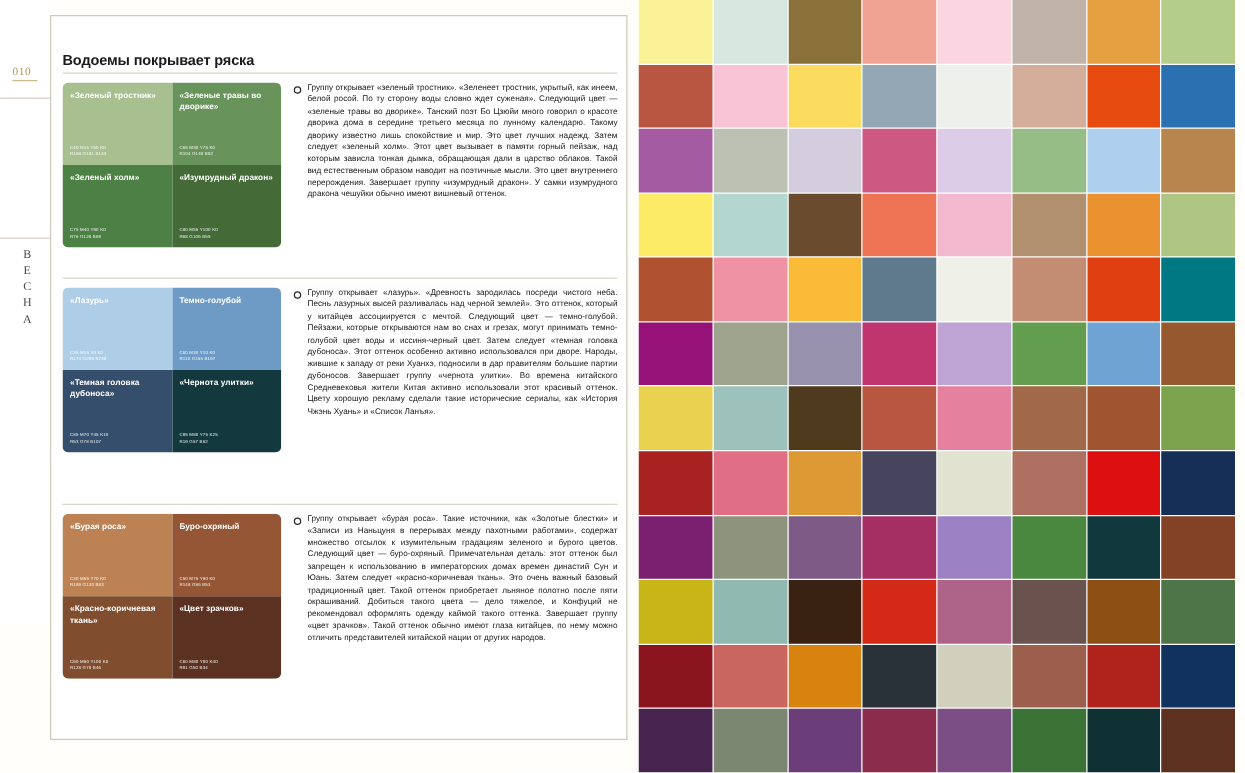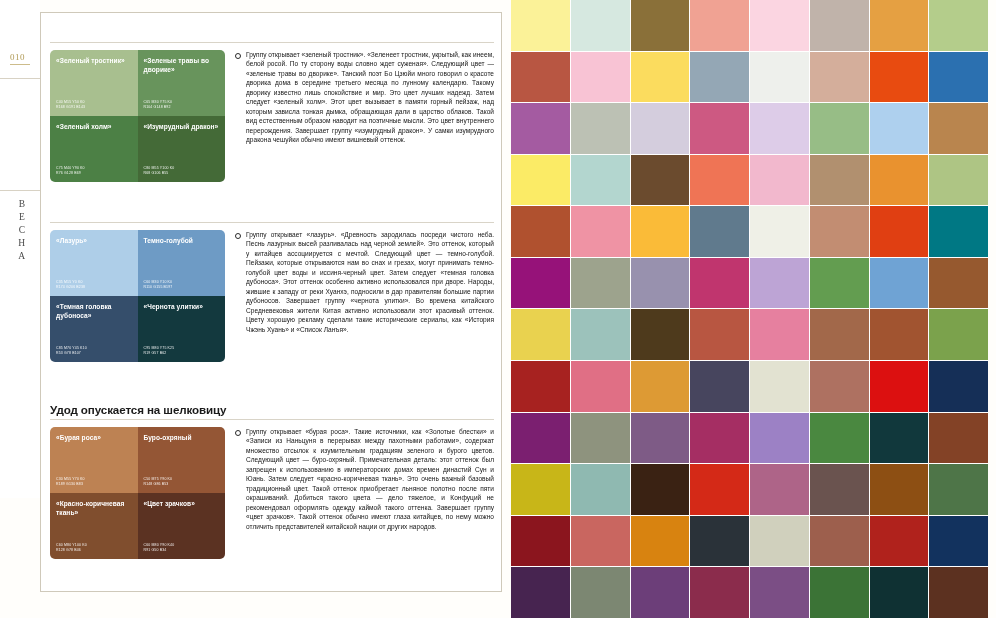--- a/index.html
+++ b/index.html
@@ -170,20 +170,21 @@
         <div>Е</div>
         <div>С</div>
         <div>Н</div>
         <div>А</div>
       </div>
   </div>
 
   <div id="frame"></div>
 
   <div class="section" id="sec0" style="top:42px;">
+    <div class="sec-title">Водоемы покрывает ряска</div>
     <div class="sec-rule"></div>
     <div class="sec-body">
       <div class="swatch-block">
         <div class="swatch" style="background: rgb(168, 191, 143); color: rgb(255, 255, 255);">
           <div class="sw-name">«Зеленый тростник»</div>
           <div class="sw-codes">
             <div>C40 M15 Y50 K0</div>
             <div>R168 G191 B143</div>
           </div>
         </div>
@@ -250,21 +251,20 @@
         </div>
       </div>
       <div class="article">
         <span class="bullet-ring"></span>
         <p>Группу открывает «лазурь». «Древность зародилась посреди чистого неба. Песнь лазурных высей разливалась над черной землей». Это оттенок, который у китайцев ассоциируется с мечтой. Следующий цвет — темно-голубой. Пейзажи, которые открываются нам во снах и грезах, могут принимать темно-голубой цвет воды и иссиня-черный цвет. Затем следует «темная головка дубоноса». Этот оттенок особенно активно использовался при дворе. Народы, жившие к западу от реки Хуанхэ, подносили в дар правителям большие партии дубоносов. Завершает группу «чернота улитки». Во времена китайского Средневековья жители Китая активно использовали этот красивый оттенок. Цвету хорошую рекламу сделали такие исторические сериалы, как «История Чжэнь Хуань» и «Список Ланъя».</p>
       </div>
     </div>
   </div>
 
   <div class="section" id="sec2" style="top:403px;">
-    <div class="sec-title">Удод опускается на шелковицу</div>
     <div class="sec-rule"></div>
     <div class="sec-body">
       <div class="swatch-block">
         <div class="swatch" style="background: rgb(189, 130, 83); color: rgb(255, 255, 255);">
           <div class="sw-name">«Бурая роса»</div>
           <div class="sw-codes">
             <div>C30 M55 Y70 K0</div>
             <div>R189 G130 B83</div>
           </div>
         </div>

